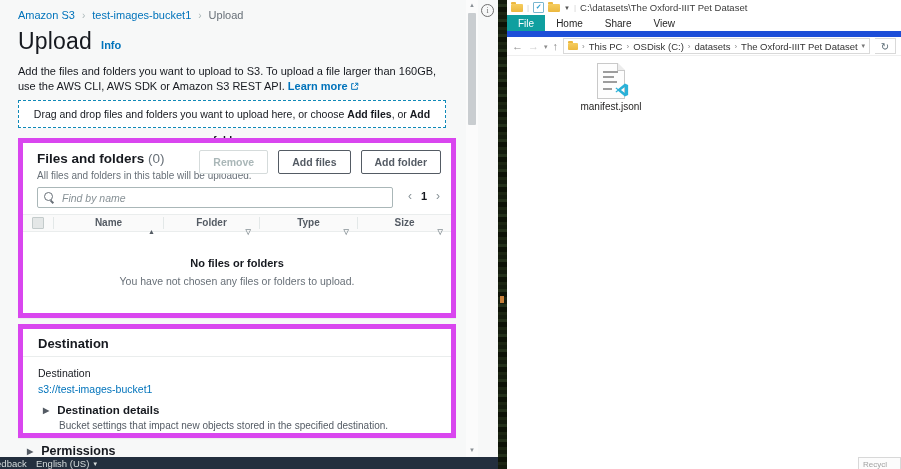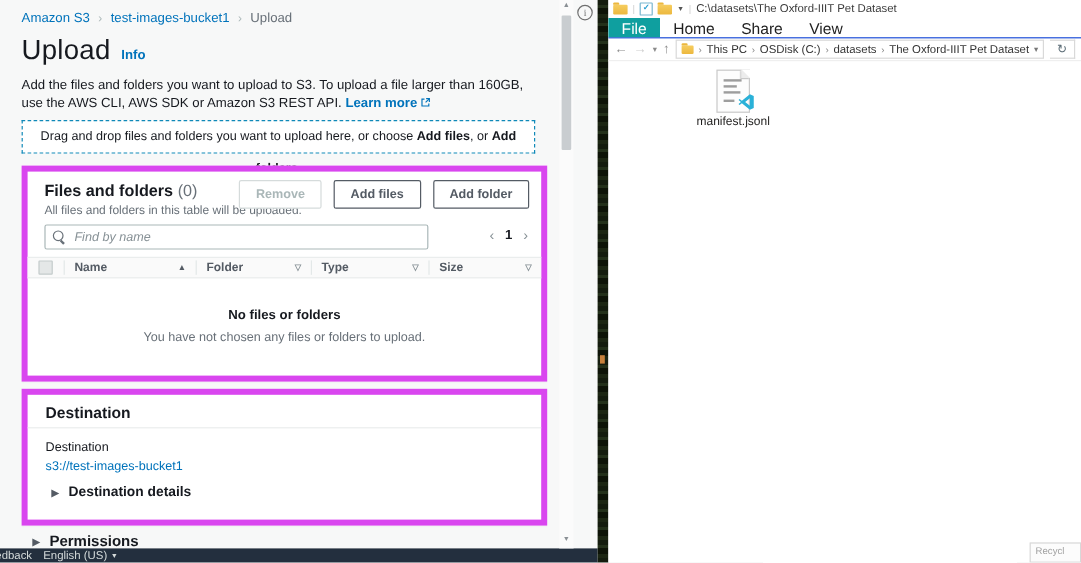--- a/index.html
+++ b/index.html
@@ -23,33 +23,33 @@
          box-shadow:0 1px 1px rgba(0,0,0,.04);}
   .panel1{top:138px;height:170px;}
   .fp-title{position:absolute;left:14px;top:8px;font-size:13.5px;font-weight:bold;color:#16191f;}
   .fp-title .cnt{font-weight:400;color:#687078;}
   .fp-sub{position:absolute;left:14px;top:27px;font-size:10px;color:#687078;text-align:center;}
   .fp-btns{position:absolute;right:10px;top:7px;display:flex;gap:10px;}
   .btn{height:22px;background:#fff;border:1px solid #545b64;border-radius:2px;font-weight:bold;
        font-size:10.5px;color:#545b64;padding:0 13px;display:flex;align-items:center;cursor:pointer;
        font-family:"Liberation Sans",sans-serif;}
   .btn.disabled{border-color:#d5dbdb;color:#aab7b8;cursor:default;}
-  .fp-search{position:absolute;left:14px;top:44px;width:320px;height:21px;}
+  .fp-search{position:absolute;left:14px;top:44px;width:356px;height:21px;}
   .fp-search input{width:100%;height:100%;box-sizing:border-box;border:1px solid #aab7b8;border-radius:2px;
        padding:0 6px 0 24px;font-size:10.5px;font-family:"Liberation Sans",sans-serif;color:#16191f;}
   .fp-search input::placeholder{color:#879196;font-style:italic;}
   .mag{position:absolute;left:7px;top:5px;width:7px;height:7px;border:1.4px solid #687078;border-radius:50%;}
   .mag::after{content:"";position:absolute;left:6px;top:7px;width:1.5px;height:4px;background:#687078;transform:rotate(-45deg);}
   .fp-pager{position:absolute;right:11px;top:46px;display:flex;gap:9px;align-items:center;font-size:11px;}
   .fp-pager .pg{color:#879196;font-size:12px;cursor:pointer;}
   .fp-pager .num{font-weight:bold;color:#16191f;cursor:pointer;}
   .thead{position:absolute;left:0;top:71px;width:100%;height:18px;background:#fafafa;
          border-top:1px solid #eaeded;border-bottom:1px solid #eaeded;display:flex;align-items:center;
          font-size:10px;font-weight:bold;color:#545b64;box-sizing:border-box;}
-  .th{display:flex;align-items:center;height:12px;box-sizing:border-box;padding:0 8px;}
+  .th{display:flex;align-items:center;height:12px;box-sizing:border-box;padding:0 8px;flex-direction:column;}
   .th .g{margin-left:auto;font-size:7px;color:#879196;}
   .th .ga{font-size:7px;color:#545b64;margin-left:auto;}
   .th-cb{width:30px;justify-content:center;padding:0;}
   .cb{width:10px;height:10px;background:#e4e7e7;border:1px solid #c3cbcb;border-radius:1px;}
   .th-name{width:110px;}.th-folder{width:96px;}.th-type{width:98px;}.th-size{flex:1;}
   .th+.th{border-left:1px solid #e3e8e8;}
   .th-cb{border-left:none !important;}
   .empty-t{position:absolute;left:0;top:114px;width:100%;text-align:center;font-size:11px;font-weight:bold;color:#16191f;}
   .empty-s{position:absolute;left:0;top:132px;width:100%;text-align:center;font-size:10.5px;color:#687078;}
   .panel2{top:324px;height:104px;}
@@ -78,21 +78,21 @@
   .desk .speck{position:absolute;left:2px;top:296px;width:4px;height:7px;background:#c7803c;}
   
   .explorer{position:absolute;left:507px;top:0;width:394px;height:469px;background:#fff;}
   .e-title{height:15px;display:flex;align-items:center;gap:4px;padding-left:4px;font-size:9.5px;color:#3b3b3b;}
   .pipe{color:#cfcfcf;font-size:8px;}
   .mfolder{position:relative;width:12px;height:8px;background:linear-gradient(#f6cd5f,#ecb83e);border-radius:1px;display:inline-block;}
   .mfolder::before{content:"";position:absolute;left:0;top:-2px;width:5px;height:2px;background:#ecb83e;border-radius:1px 1px 0 0;}
   .chk{width:9px;height:9px;border:1px solid #79b6cf;border-radius:1px;background:#fff;color:#2a9fd0;
        font-size:7px;line-height:8px;text-align:center;font-weight:bold;}
   .e-caret{font-size:6px;color:#555;}
-  .e-tabs{height:16px;display:flex;align-items:stretch;border-bottom:1px solid #1d4ed8;font-size:13px;color:#1f1f1f;}
+  .e-tabs{height:16px;display:flex;align-items:stretch;border-bottom:6px solid #1d4ed8;font-size:10px;color:#1f1f1f;}
   .etab{padding:2px 11px;display:flex;align-items:center;cursor:pointer;}
   .etab.file{color:#fff;font-weight:400;}
   .e-addr{height:18px;display:flex;align-items:center;gap:5px;padding:0 5px;border-bottom:1px solid #efefef;}
   .nav{font-size:11px;color:#8b8b8b;cursor:pointer;line-height:1;}
   .nav.dis{color:#cfcfcf;}
   .nav.sm{font-size:7px;}
   .addrbox{flex:1;height:14px;border:1px solid #d9d9d9;display:flex;align-items:center;gap:4px;
            padding:0 4px;font-size:9.5px;color:#333;background:#fff;}
   .addrbox .c{cursor:pointer;white-space:nowrap;}
   .addrbox .s{color:#8a8a8a;font-size:8px;}
@@ -202,20 +202,21 @@
     <div class="panel panel2">
       <div class="dest-h">
           <span>Destination</span>
         </div>
       <div class="dest-label">Destination</div>
       <div class="dest-link">s3://test-images-bucket1</div>
       <div class="dest-details">
         <span class="tri">▶</span>
         <span>Destination details</span>
       </div>
+      <div class="dest-note">Bucket settings that impact new objects stored in the specified destination.</div>
     </div>
 
     <div class="permissions">
       <span class="tri">▶</span>
       <span>Permissions</span>
     </div>
 
     <div class="s3footer">
       <span class="fb">Feedback</span>
       <span class="lang"><span>English (US)</span><span class="v">▼</span></span>

